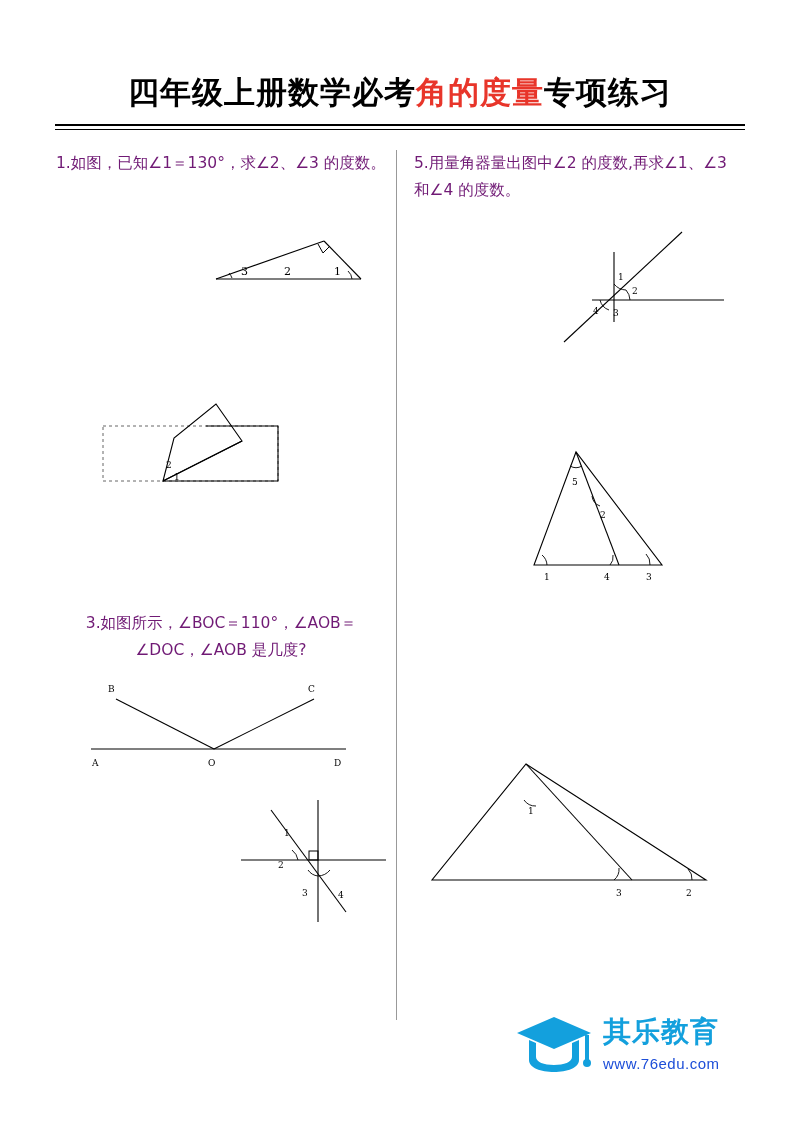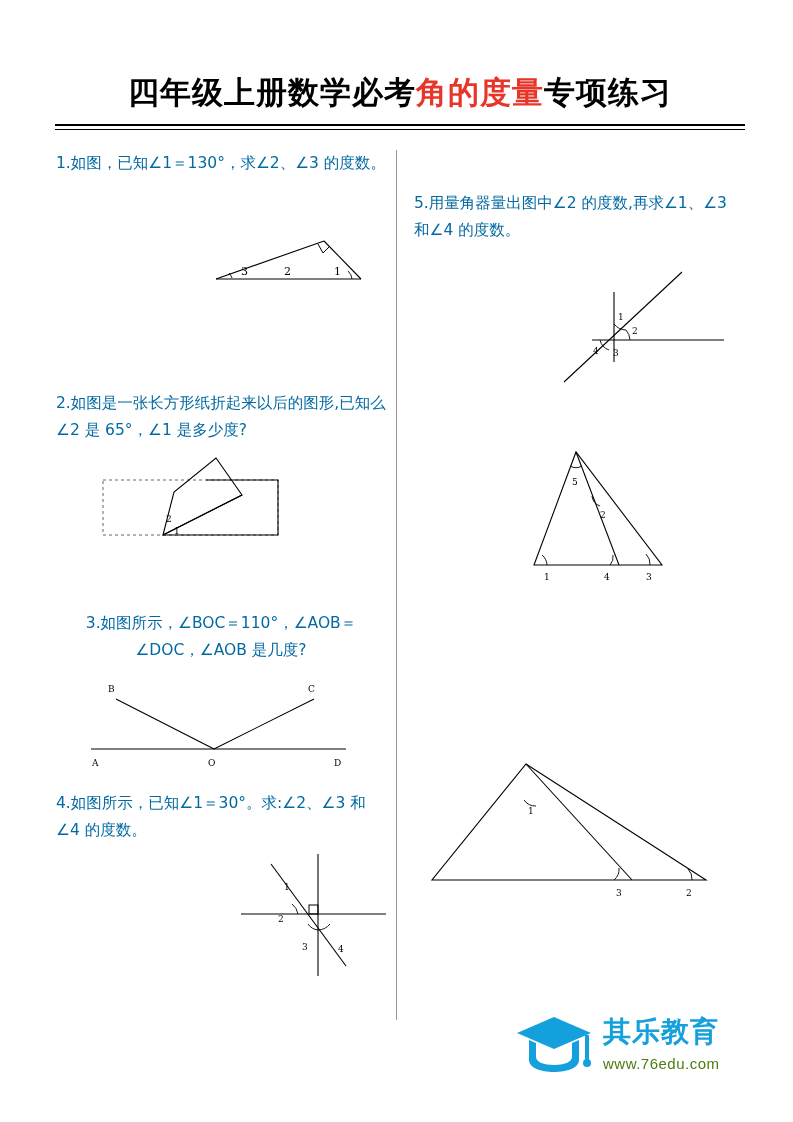--- a/index.html
+++ b/index.html
@@ -73,21 +73,21 @@
   .col-right { left: 414px; }
 
   .q {
     position: absolute;
     width: 330px;
   }
   .q-text {
     font-family: "DejaVu Sans", sans-serif;
     font-size: 15.5px;
     line-height: 27px;
-    color: #0369a1;
+    color: #701a75;
     white-space: pre-line;
   }
   .fig {
     position: relative;
   }
   svg { display: block; overflow: visible; }
   .lbl {
     font-family: "DejaVu Serif", serif;
     font-size: 9px;
     fill: #000;
@@ -120,21 +120,21 @@
     color: #13a0dd;
     letter-spacing: 1px;
     white-space: nowrap;
   }
   .brand-url {
     position: absolute;
     left: 88px;
     top: 48px;
     font-family: "Liberation Sans", sans-serif;
     font-size: 15px;
-    color: #4d7c0f;
+    color: #1d4ed8;
     letter-spacing: 0.5px;
   }
 </style>
 </head>
 <body>
 
 <div class="page">
 
   <div class="title-wrap">
     <div class="title">
@@ -168,21 +168,20 @@
             <path d="M296 98 A 12 12 0 0 0 292 90"></path>
           </g>
           <text class="lbl-big" x="185" y="94">3</text>
           <text class="lbl-big" x="228" y="94">2</text>
           <text class="lbl-big" x="278" y="94">1</text>
         </svg>
       </div>
     </div>
 
     <div class="q" style="top:240px;">
-      <div class="q-text">2.如图是一张长方形纸折起来以后的图形,已知么∠2 是  65°，∠1 是多少度?</div>
       <div class="fig" style="margin-top:6px; height:120px;">
         <svg width="330" height="120" viewBox="0 0 330 120">
 
           <g stroke="#555" stroke-width="0.9" fill="none" stroke-dasharray="3,3">
             <rect x="47" y="30" width="175" height="55"></rect>
           </g>
 
           <g stroke="#000" stroke-width="1.1" fill="none">
             <path d="M107 85 L222 85 L222 30 L150 30"></path>
           </g>
@@ -212,21 +211,20 @@
           <text class="lbl" x="52" y="18">B</text>
           <text class="lbl" x="252" y="18">C</text>
           <text class="lbl" x="36" y="92">A</text>
           <text class="lbl" x="152" y="92">O</text>
           <text class="lbl" x="278" y="92">D</text>
         </svg>
       </div>
     </div>
 
     <div class="q" style="top:640px;">
-      <div class="q-text">4.如图所示，已知∠1＝30°。求:∠2、∠3 和∠4 的度数。</div>
       <div class="fig" style="margin-top:2px; height:140px;">
         <svg width="330" height="140" viewBox="0 0 330 140">
           <g stroke="#000" stroke-width="1.1" fill="none">
 
             <path d="M185 68 L330 68"></path>
 
             <path d="M215 18 L290 120"></path>
 
             <path d="M262 8 L262 130"></path>
           </g>
@@ -245,21 +243,21 @@
           <text class="lbl" x="246" y="104">3</text>
           <text class="lbl" x="282" y="106">4</text>
         </svg>
       </div>
     </div>
 
   </div>
 
   <div class="col col-right">
 
-    <div class="q" style="top:0px;margin-top:40px;">
+    <div class="q" style="top:0px;">
       <div class="q-text">5.用量角器量出图中∠2 的度数,再求∠1、∠3 和∠4 的度数。</div>
       <div class="fig" style="margin-top:8px; height:140px;">
         <svg width="330" height="140" viewBox="0 0 330 140">
           <g stroke="#000" stroke-width="1.1" fill="none">
 
             <path d="M178 88 L310 88"></path>
 
             <path d="M200 40 L200 110"></path>
 
             <path d="M150 130 L268 20"></path>

